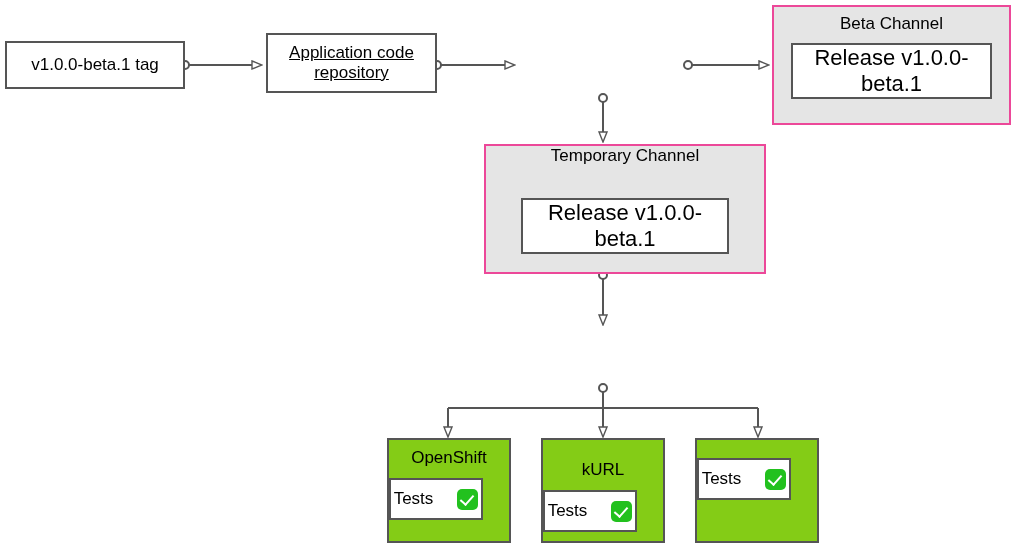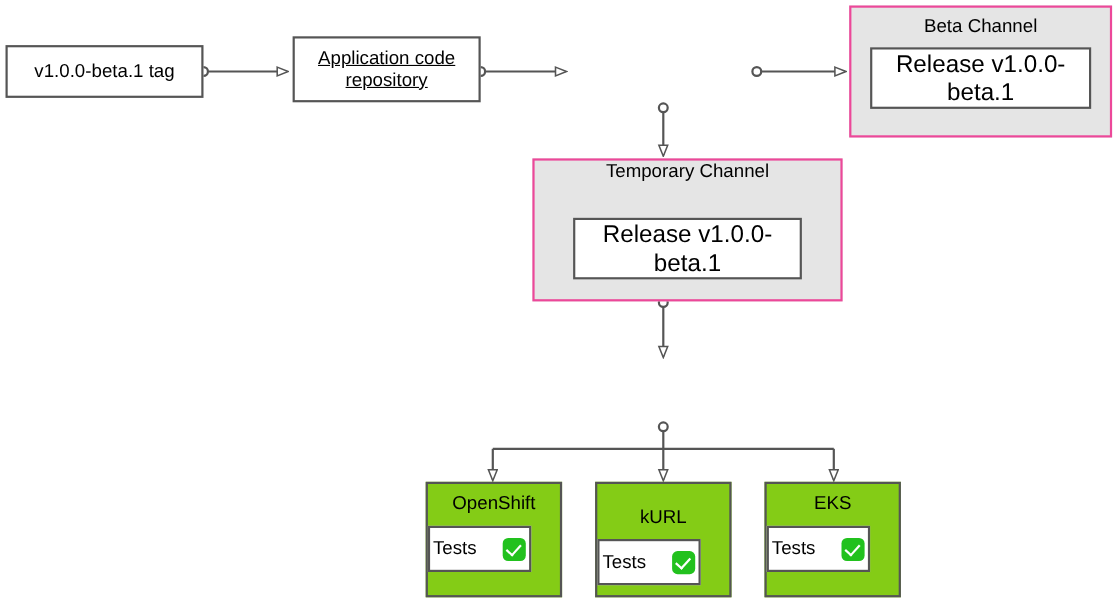--- a/index.html
+++ b/index.html
@@ -199,20 +199,19 @@
 
   <div class="platform" style="left:541px; top:438px; width:124px; height:105px; padding-top:20px;">
     <div class="platform-title">kURL</div>
     <div class="platform-inner" style="width:94px; height:42px; margin-top:10px;">
       <span>Tests</span>
       <span class="check-badge"></span>
     </div>
   </div>
 
   <div class="platform" style="left:695px; top:438px; width:124px; height:105px; padding-top:8px;">
-    <div class="platform-title">EKS</div>
     <div class="platform-inner" style="width:94px; height:42px; margin-top:10px;">
       <span>Tests</span>
       <span class="check-badge"></span>
     </div>
   </div>
 
 </div>
 
 </body></html>

